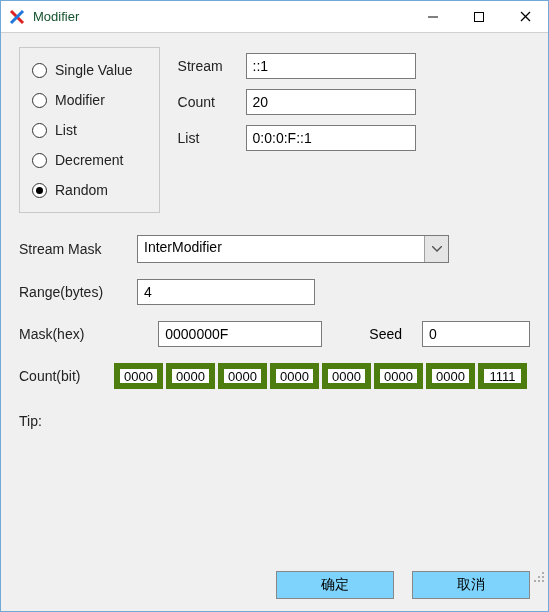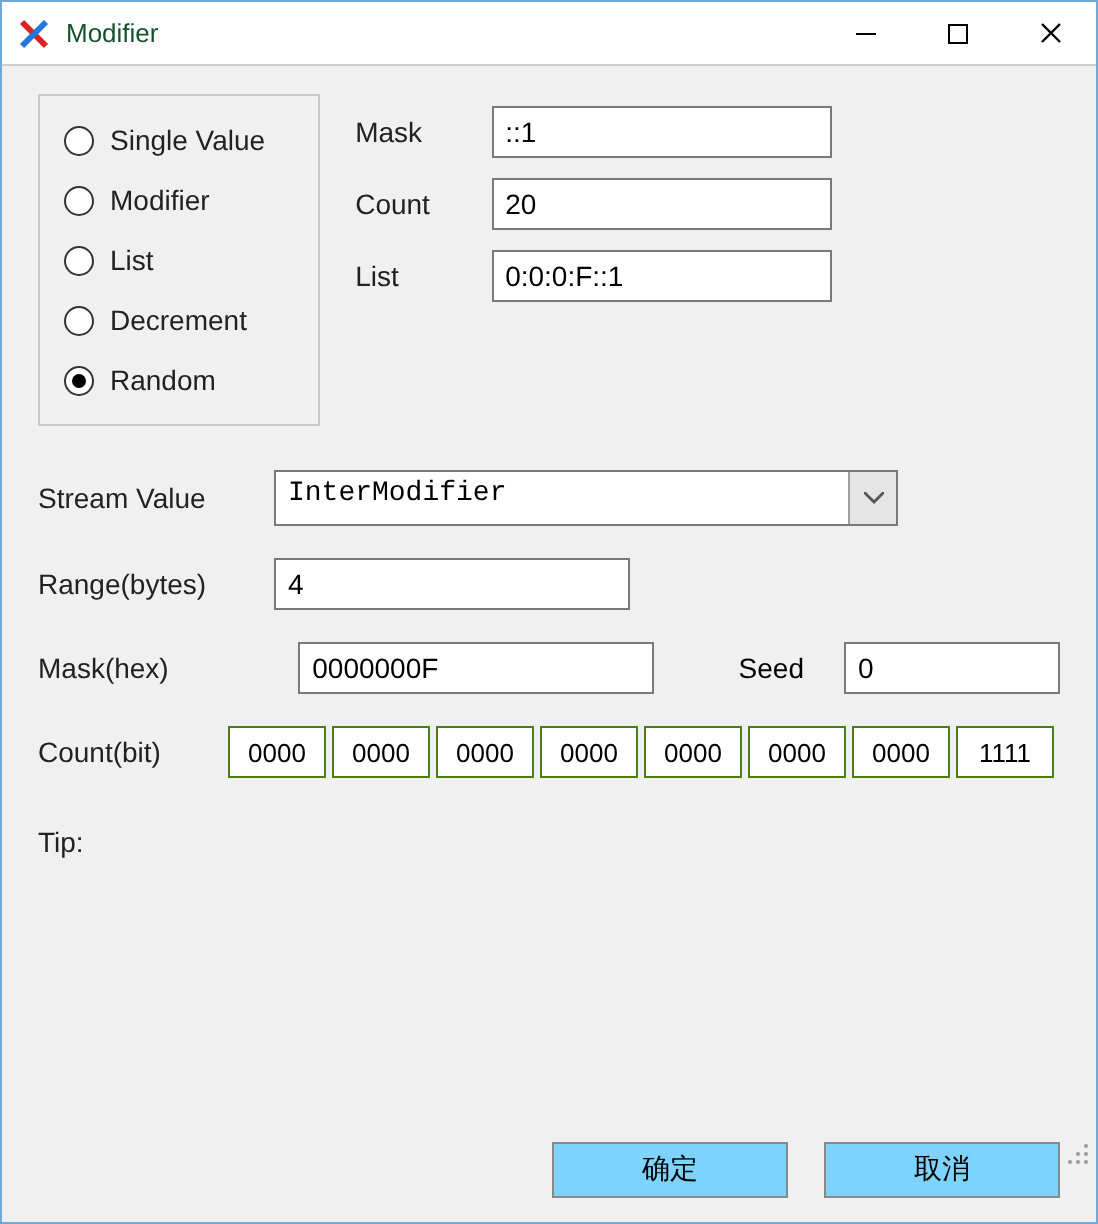--- a/index.html
+++ b/index.html
@@ -116,41 +116,40 @@
     align-items: center;
     gap: 10px;
   }
   .formrow .lbl { width: 108px; color: #222; }
   .combo {
     display: flex;
     width: 312px;
     height: 28px;
     border: 1px solid #7a7a7a;
     background: #fff;
-    font-family: Liberation Mono, monospace;
   }
   .combo .comboval {
     flex: 1;
     padding: 3px 6px;
     font-size: 14px;
   }
   .combo .combobtn {
     width: 24px;
     border-left: 1px solid #a0a0a0;
     background: #e5e5e5;
     display: flex; align-items: center; justify-content: center;
   }
   .maskbits {
     display: flex;
     gap: 0;
   }
   .maskbits .bitcell {
     width: 49px;
     height: 26px;
-    border: 1px solid #4d7c0f;
+    border: 6px solid #4d7c0f;
     background: #fff;
     font-size: 13px;
     display: flex; align-items: center; justify-content: center;
     margin-right: 3px;
   }
   .tip {
     margin-top: 24px;
     color: #222;
   }
   .btnbar {
@@ -231,56 +230,56 @@
         <div class="radio selected">
           <span class="outer">
               <span class="inner"></span>
             </span>
           <span>Random</span>
         </div>
       </div>
 
       <div class="fieldcol">
         <div class="fieldrow">
-          <span class="lbl">Mask</span>
+          <span class="lbl">Stream</span>
           <input class="txt w170" value="::1" style="">
         </div>
         <div class="fieldrow">
           <span class="lbl">Count</span>
           <input class="txt w170" value="20" style="">
         </div>
         <div class="fieldrow">
           <span class="lbl">List</span>
           <input class="txt w170" value="0:0:0:F::1" style="">
         </div>
       </div>
     </div>
 
     <div class="form">
 
       <div class="formrow">
-        <span class="lbl">Stream Value</span>
+        <span class="lbl">Stream Mask</span>
         <div class="combo">
           <div class="comboval">InterModifier</div>
           <div class="combobtn">
             <svg width="10" height="6">
                 <path d="M0 0 L5 5 L10 0" fill="none" stroke="#555" stroke-width="1.4"></path>
               </svg>
           </div>
         </div>
       </div>
 
       <div class="formrow">
         <span class="lbl">Range(bytes)</span>
         <input class="txt" style="width: 178px;" value="4">
       </div>
 
       <div class="formrow">
         <span class="lbl">Mask(hex)</span>
-        <input class="txt" style="width: 178px; margin-left: 44px;" value="0000000F">
+        <input class="txt" style="width: 164px; margin-left: 44px;" value="0000000F">
         <span style="width:58px; text-align:right; margin-left:24px;">Seed</span>
         <input class="txt" style="width: 108px; margin-left: 10px;" value="0">
       </div>
 
       <div class="formrow">
         <span class="lbl">Count(bit)</span>
         <div class="maskbits">
           <div class="bitcell">0000</div>
           <div class="bitcell">0000</div>
           <div class="bitcell">0000</div>

